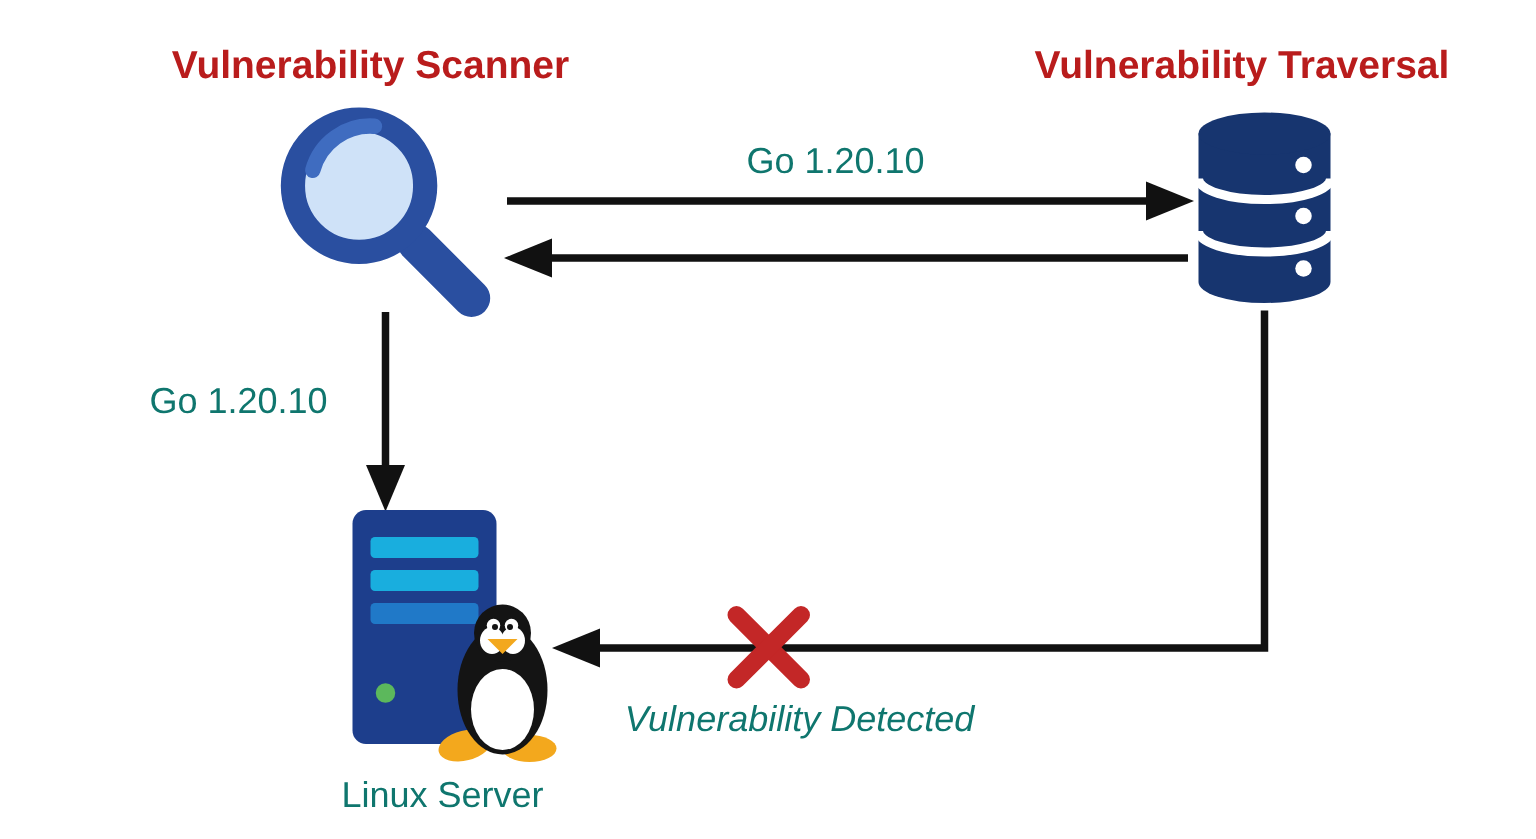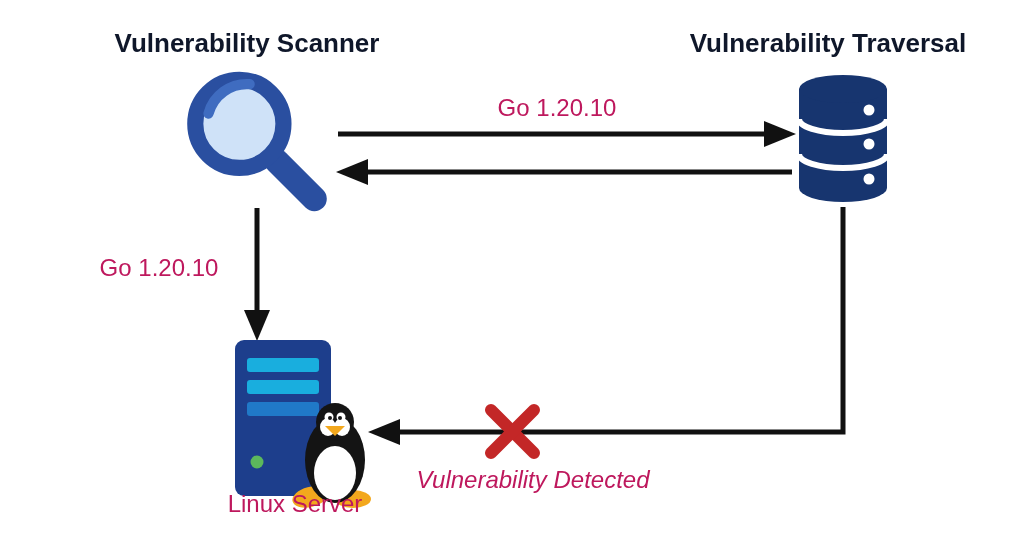--- a/index.html
+++ b/index.html
@@ -7,29 +7,29 @@
     position:relative;
     width:1024px;height:559px;
     background:#ffffff;
     font-family:"Liberation Sans", sans-serif;
     overflow:hidden;
   }
   .label{
     position:absolute;
     transform:translateX(-50%);
     font-size:24px;
-    color:#be185d;
+    color:#0f766e;
     white-space:nowrap;
     text-align:center;
     line-height:33px;
   }
   .title{
     font-size:26px;
     font-weight:700;
-    color:#0f172a;
+    color:#b91c1c;
   }
   .icon{position:absolute;}
   #arrow-layer{position:absolute;left:0;top:0;}
   .arrow-line{
     stroke:var(--arrow,#111111);
     stroke-width:5;
     fill:none;
   }
   .arrow-head{fill:var(--arrow,#111111);}
   .x-line{
@@ -113,15 +113,15 @@
     <polygon points="35,26 55,26 45,36" fill="var(--tux-accent,#f3a81d)"></polygon>
   </svg>
 
   <div class="label" style="left:557px;top:91px;">Go 1.20.10</div>
 
 
   <div class="label" style="left:159px;top:251px;">Go 1.20.10</div>
 
   <div class="label" style="left:533px;top:463px;font-style:italic;">Vulnerability Detected</div>
 
-  <div class="label" style="left:295px;top:487px;">Linux Server</div>
+  <div class="label" style="left:295px;top:514px;">Linux Server</div>
 
 </div>
 
 </body></html>

